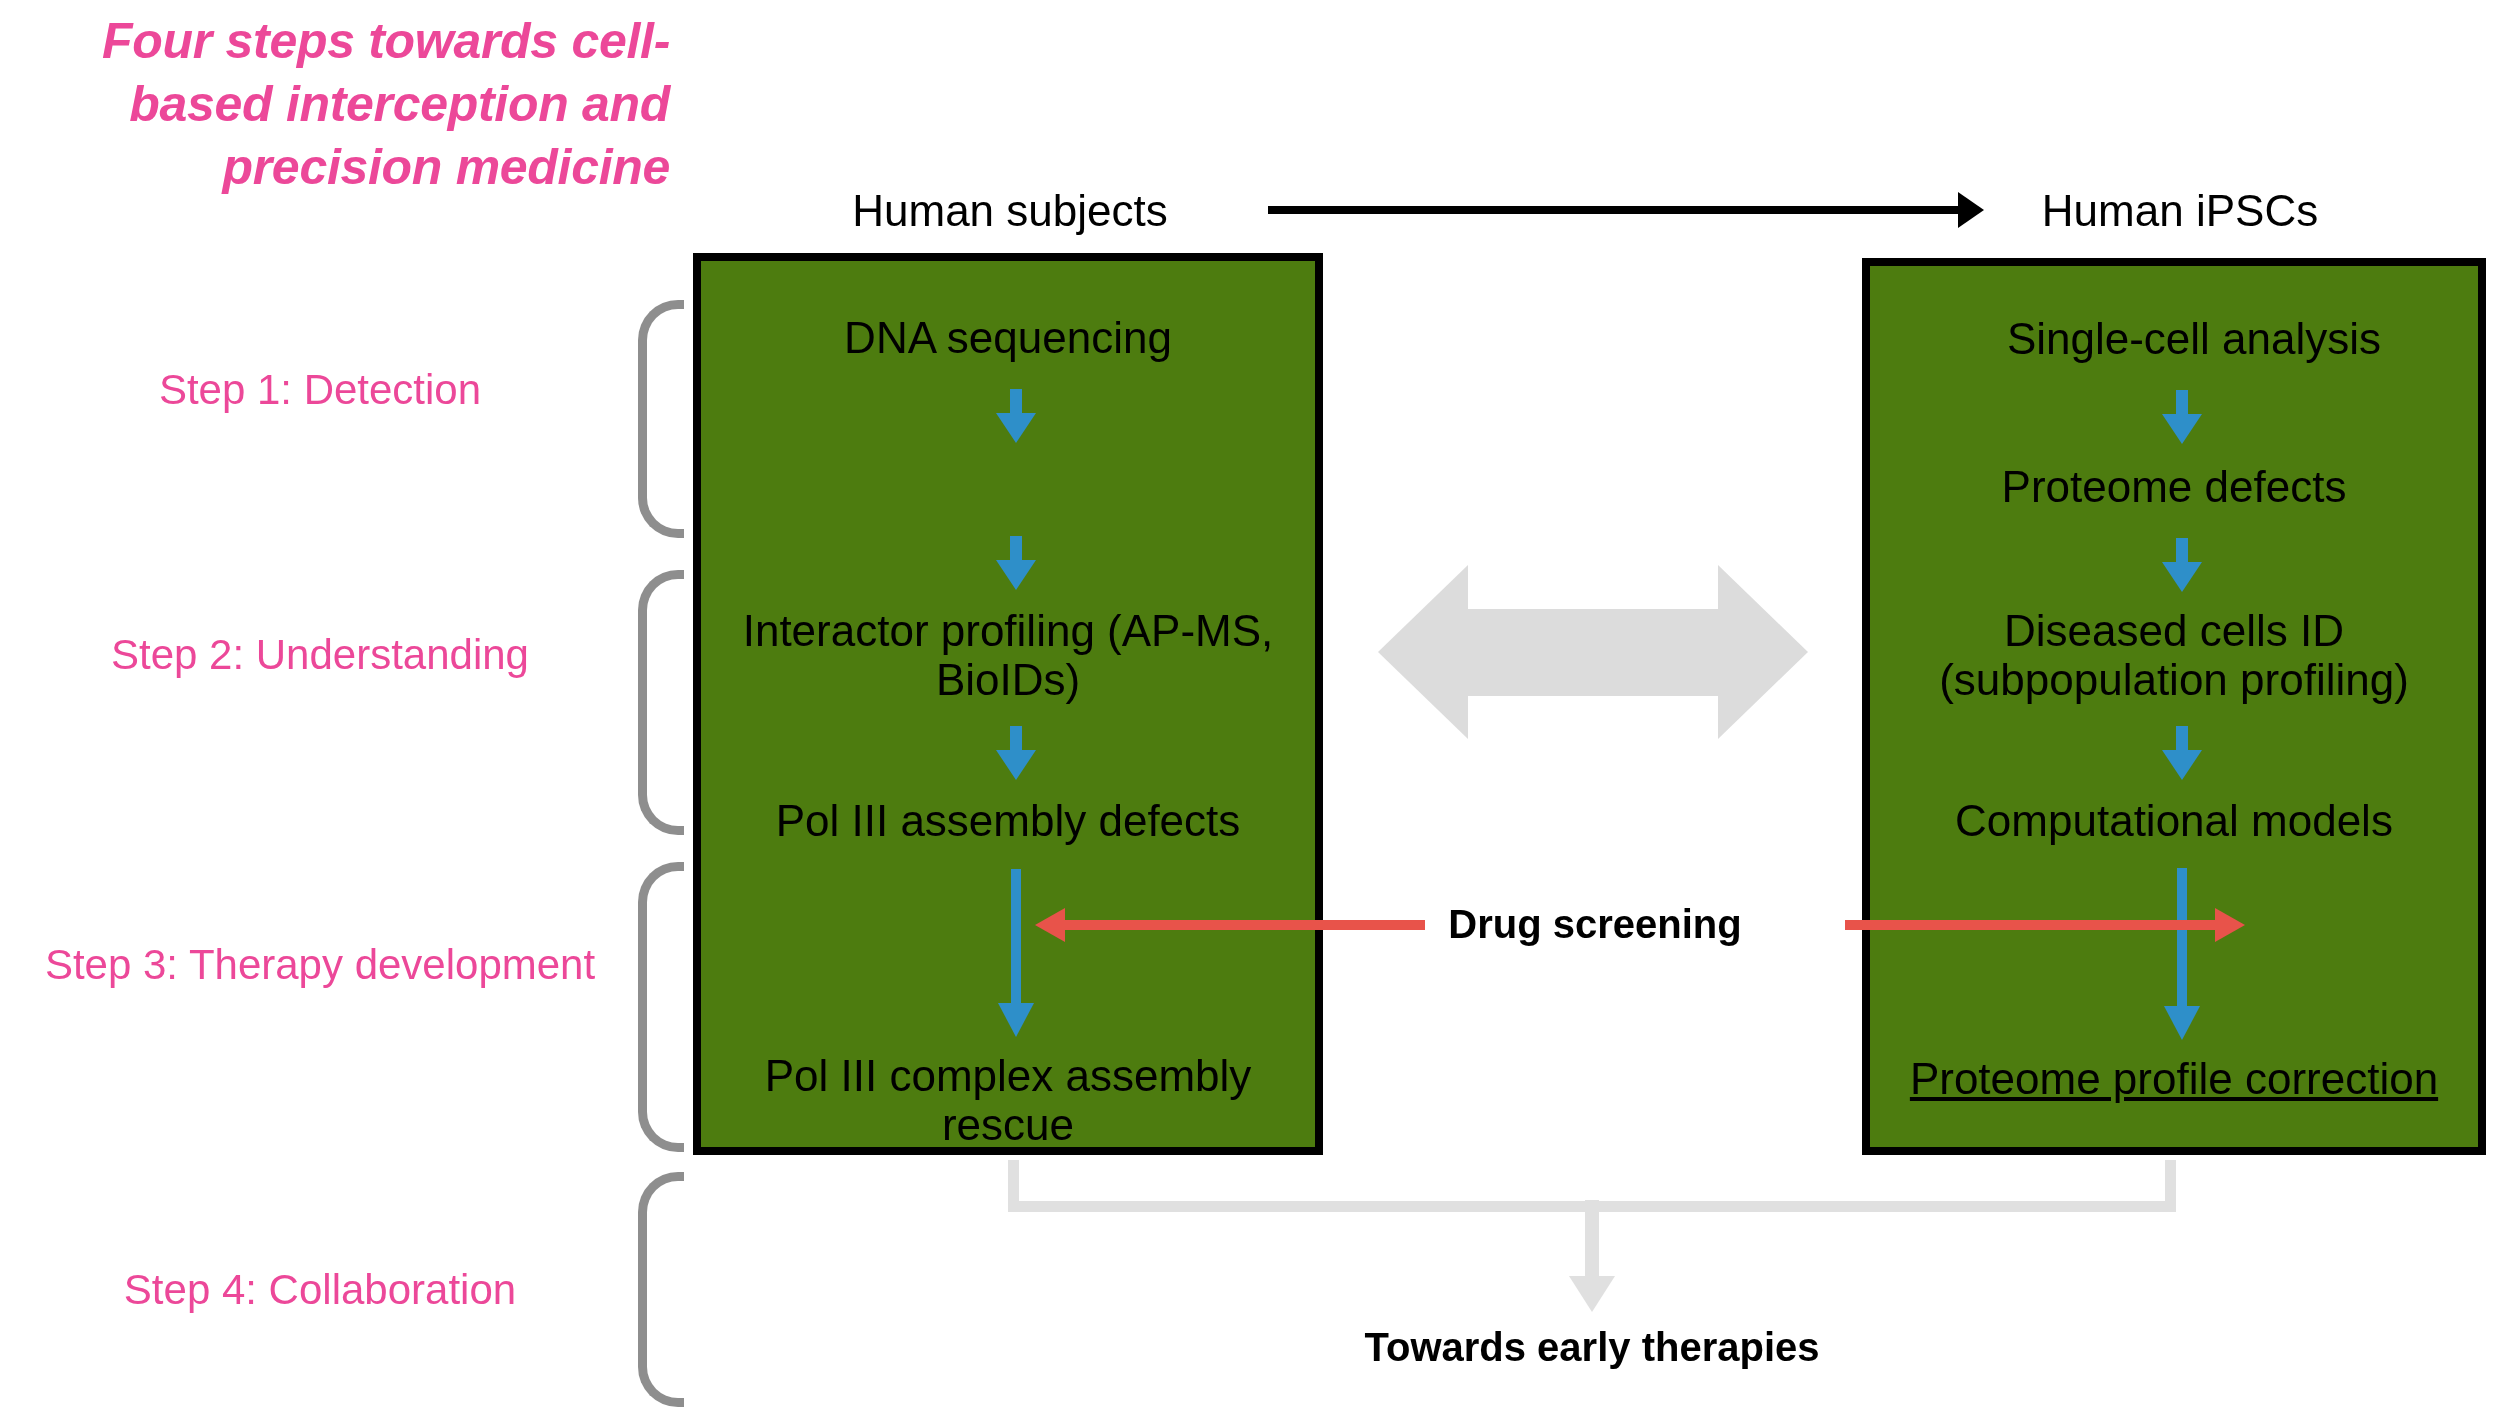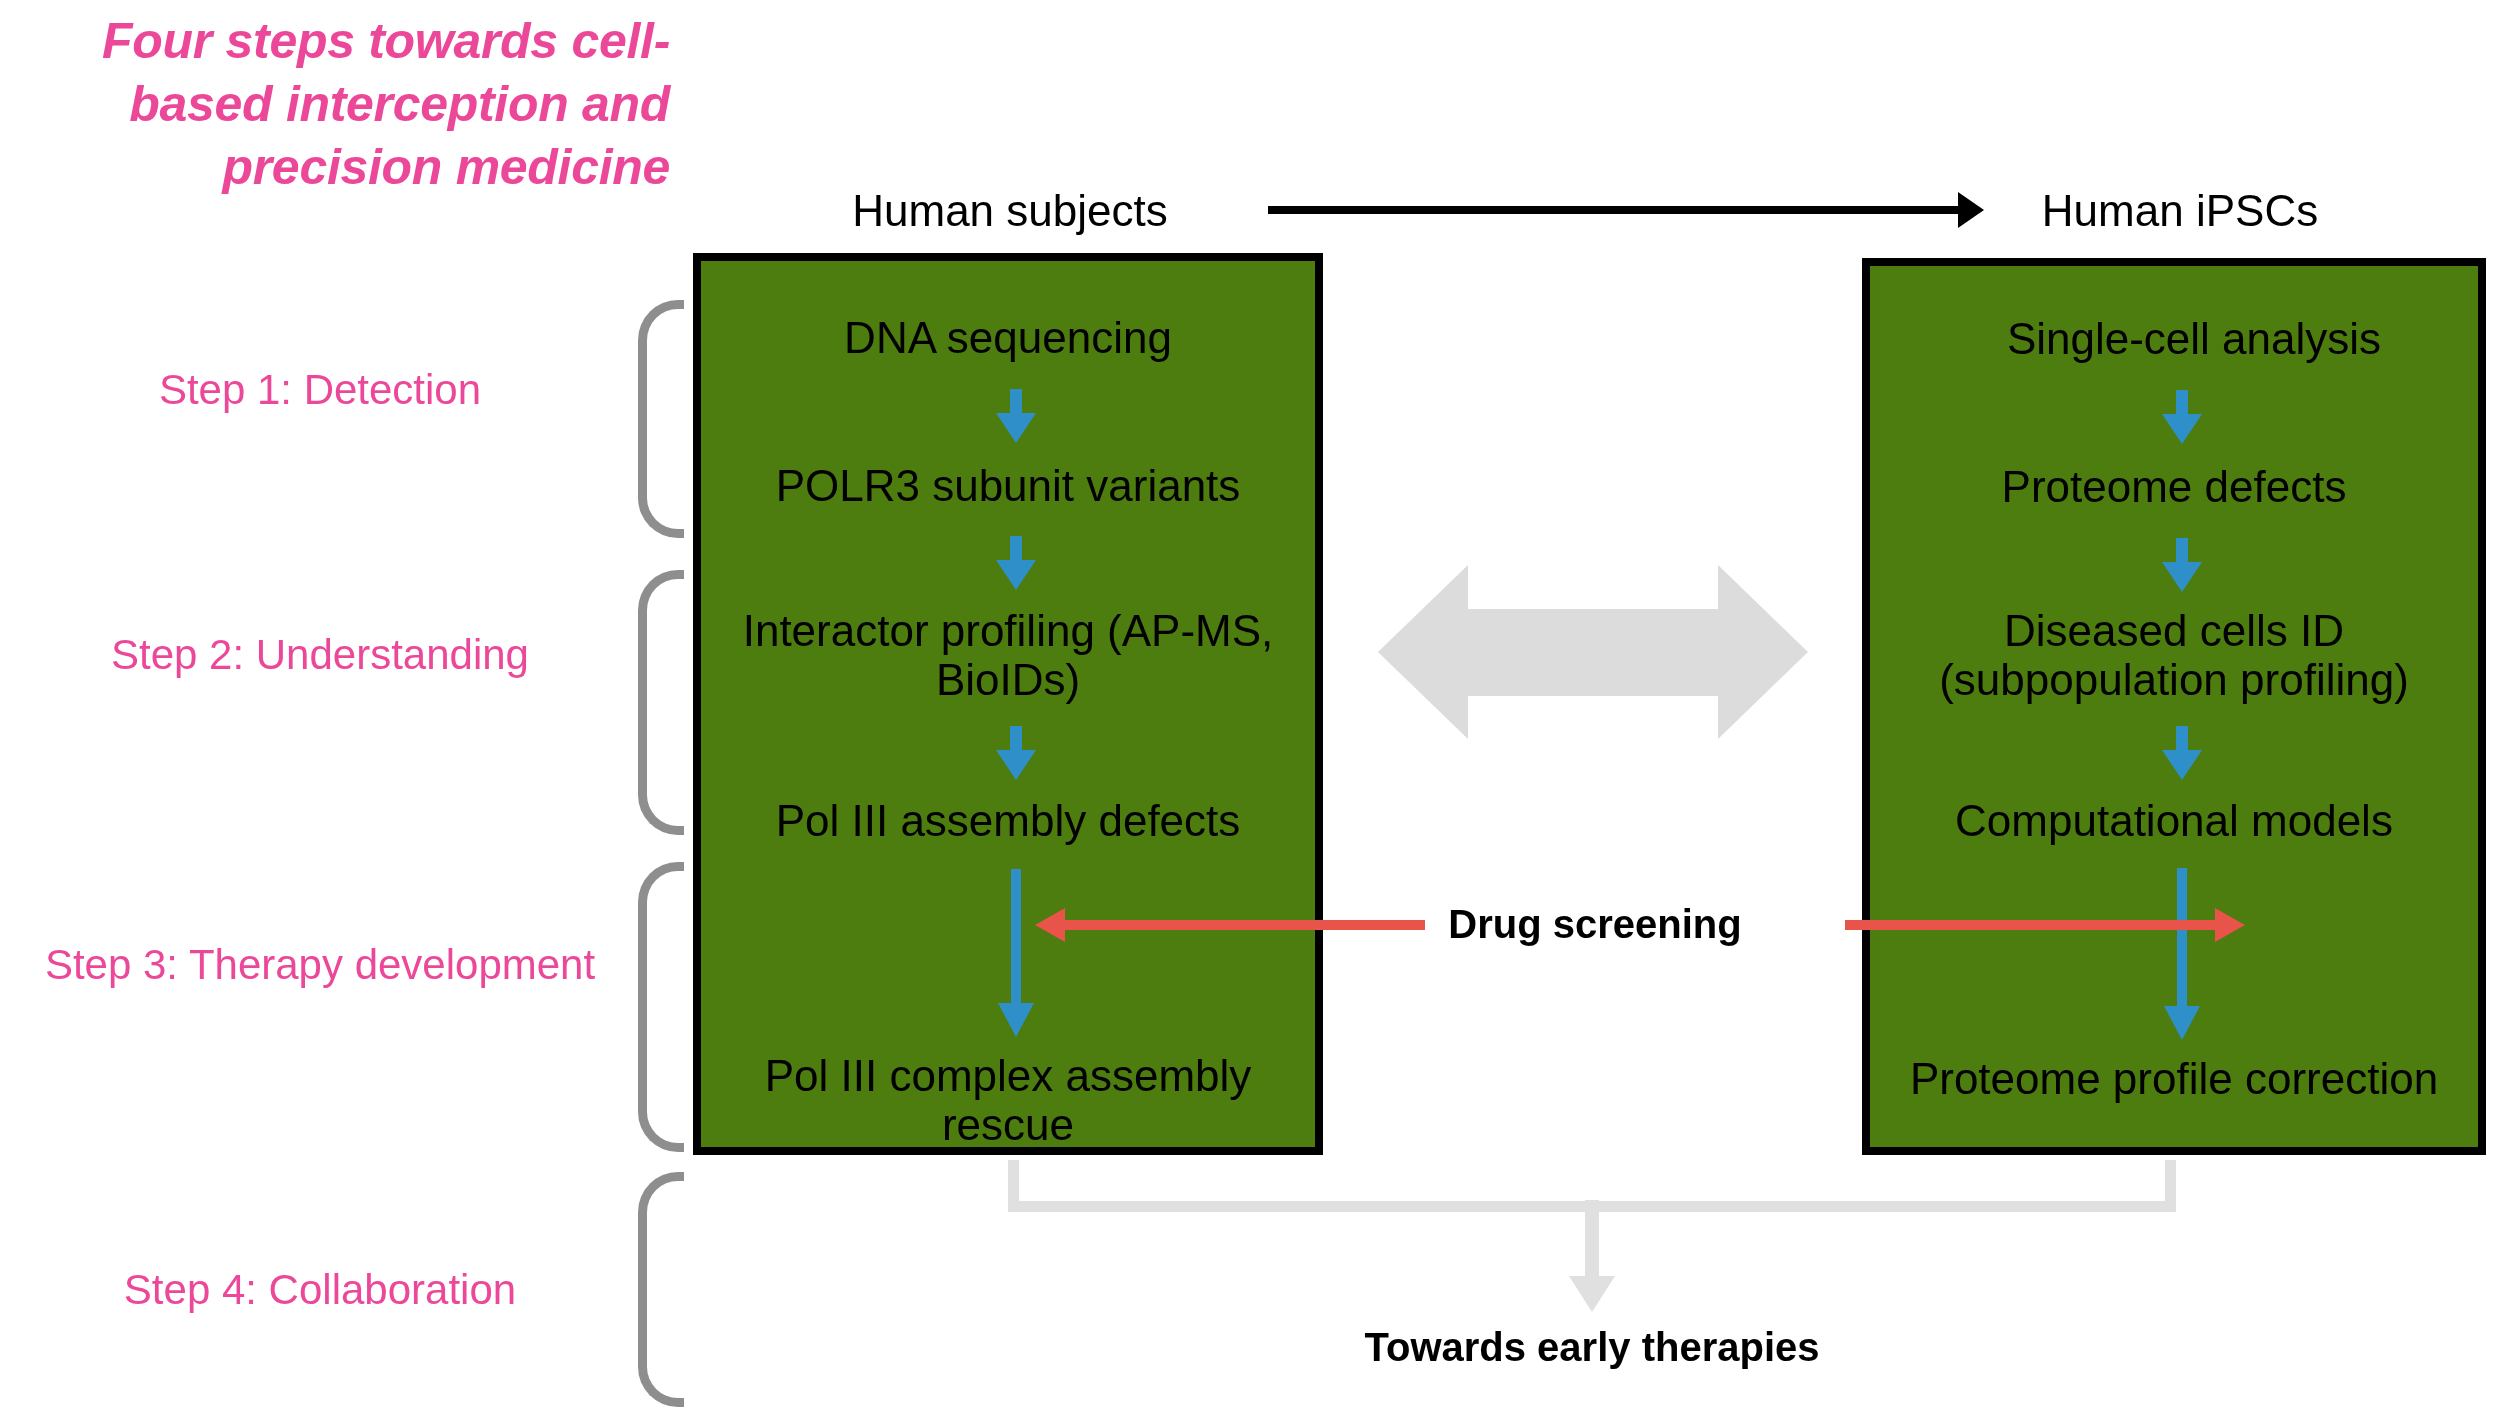--- a/index.html
+++ b/index.html
@@ -189,21 +189,20 @@
 
 <div class="abs panel" id="panel-left" style="left:693px; top:253px; width:630px; height:902px;">
 
   <div class="panel-row" style="top:52px;">DNA sequencing</div>
 
   <div class="blue-arrow-small" style="left:295px; top:128px;">
     <div class="shaft"></div>
       <div class="head"></div>
     </div>
 
-  <div class="panel-row" style="top:200px;">POLR3 subunit variants</div>
 
   <div class="blue-arrow-small" style="left:295px; top:275px;">
     <div class="shaft"></div>
       <div class="head"></div>
     </div>
 
   <div class="panel-row" style="top:345px;">Interactor profiling (AP-MS, BioIDs)</div>
 
   <div class="blue-arrow-small" style="left:295px; top:465px;">
     <div class="shaft"></div>
@@ -243,21 +242,21 @@
       <div class="head"></div>
     </div>
 
   <div class="panel-row" style="top:530px;">Computational models</div>
 
   <div class="blue-arrow-long" style="left:292px; top:602px; height:172px;">
     <div class="shaft"></div>
       <div class="head"></div>
     </div>
 
-  <div class="panel-row" style="top:788px;">Proteome profile correction</div>
+  <div class="panel-row" style="top:788px;text-decoration:underline;">Proteome profile correction</div>
 </div>
 
 <div class="abs" id="drug-double-arrow" style="left:1378px; top:565px;">
   <div class="tipL"></div>
     <div class="body"></div>
     <div class="tipR"></div>
 </div>
 
 <div class="abs red-arrow left" style="left:1035px; top:908px; width:390px;">
   <div class="head"></div>

